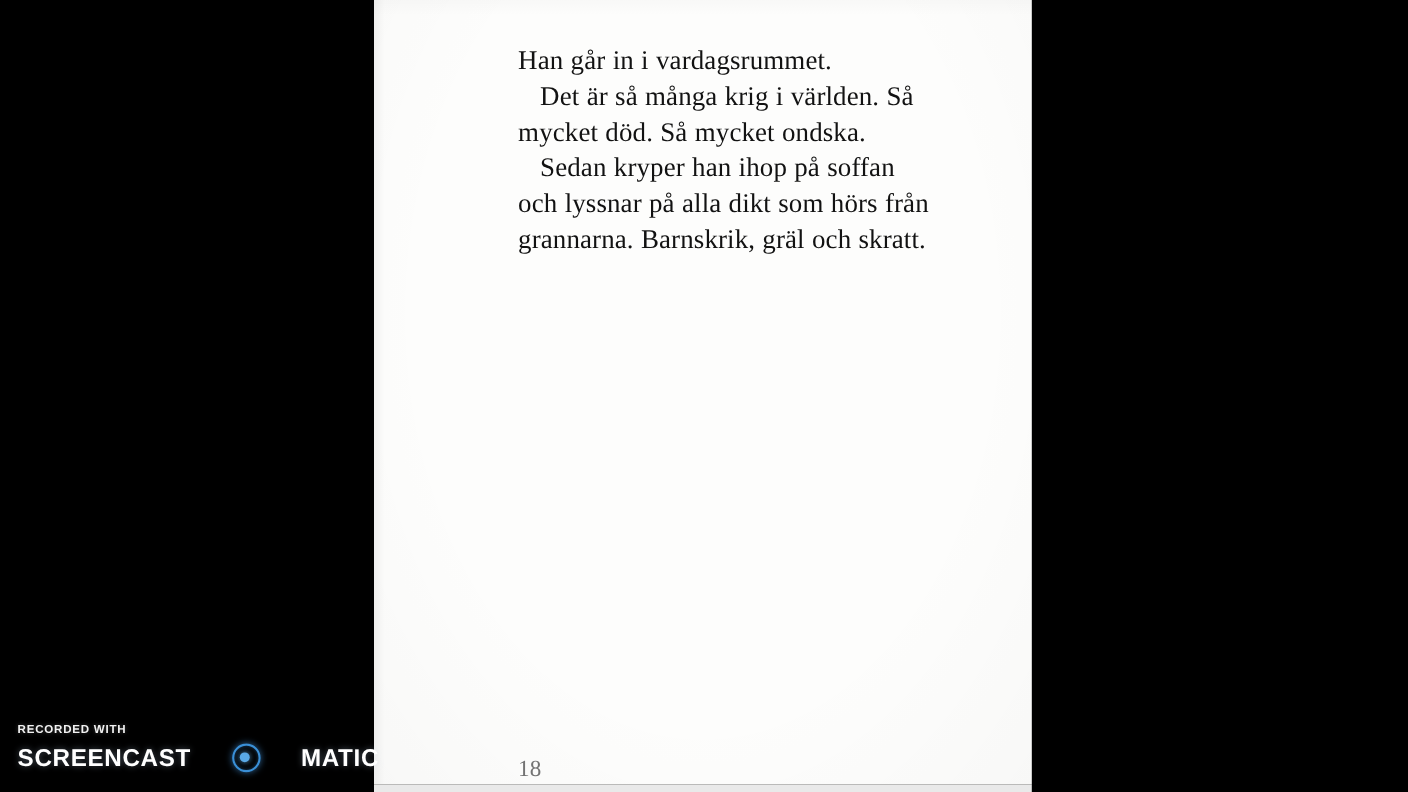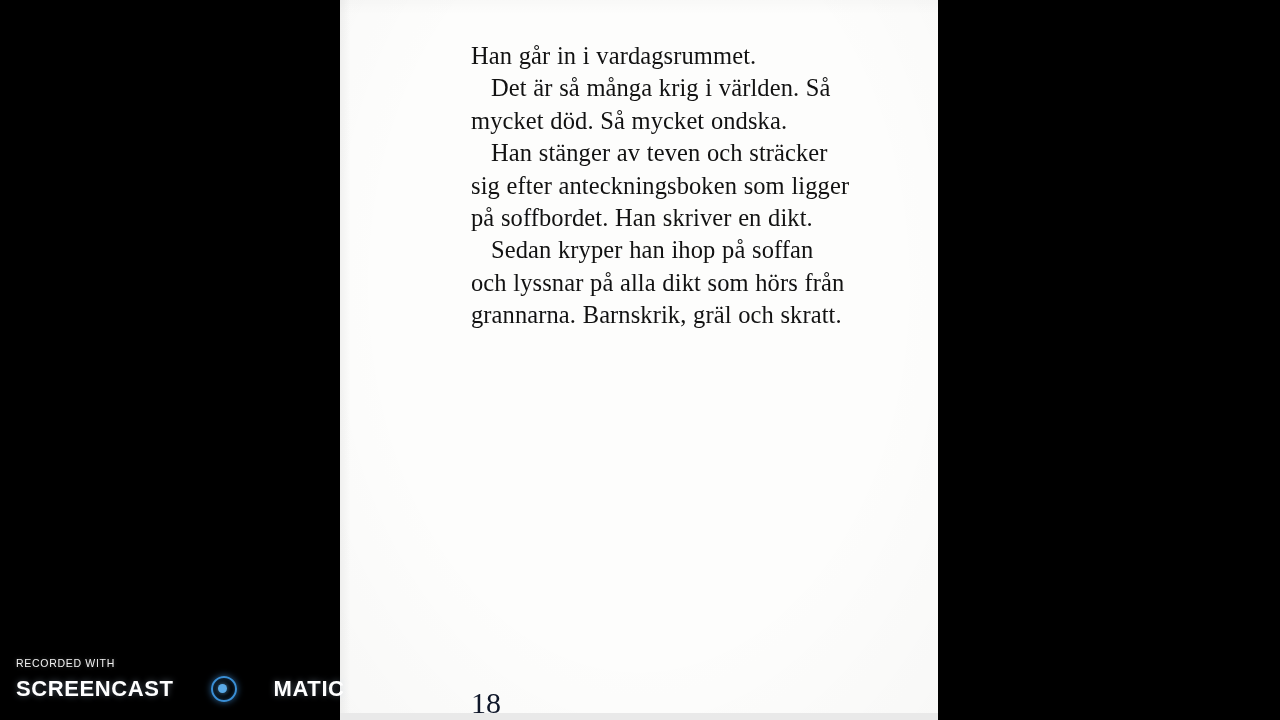--- a/index.html
+++ b/index.html
@@ -72,38 +72,38 @@
 
   p.para.first {
     text-indent: 0px;
   }
 
   #page-number {
     position: absolute;
     left: 131px;
     top: 688px;
     font-family: "Liberation Serif", serif;
-    font-size: 30px;
-    color: #0f172a;
+    font-size: 21px;
+    color: #737373;
     line-height: 1;
   }
 
   
   #watermark {
     position: absolute;
     left: 16px;
     top: 657px;
     width: 230px;
     height: 50px;
     color: #ffffff;
   }
 
   #wm-top {
     font-family: "Liberation Sans", sans-serif;
-    font-weight: normal;
+    font-weight: bold;
     font-size: 10.5px;
     letter-spacing: 0.7px;
     line-height: 12px;
     color: #f2f2f2;
     text-shadow: 0 0 4px rgba(255,255,255,0.25);
   }
 
   #wm-main {
     display: flex;
     align-items: center;
@@ -155,21 +155,20 @@
 </head>
 <body>
 
 <div id="screen">
 
   <div id="page">
 
     <div id="text-block">
       <p class="para first">Han går in i vardagsrummet.</p>
       <p class="para">Det är så många krig i världen. Så mycket död. Så mycket ondska.</p>
-      <p class="para">Han stänger av teven och sträcker sig efter anteckningsboken som ligger på soffbordet. Han skriver en dikt.</p>
       <p class="para">Sedan kryper han ihop på soffan och lyssnar på alla dikt som hörs från grannarna. Barnskrik, gräl och skratt.</p>
     </div>
 
     <div id="page-number">18</div>
 
   </div>
 
   <div id="page-bottom-band"></div>
 
   <div id="watermark">

